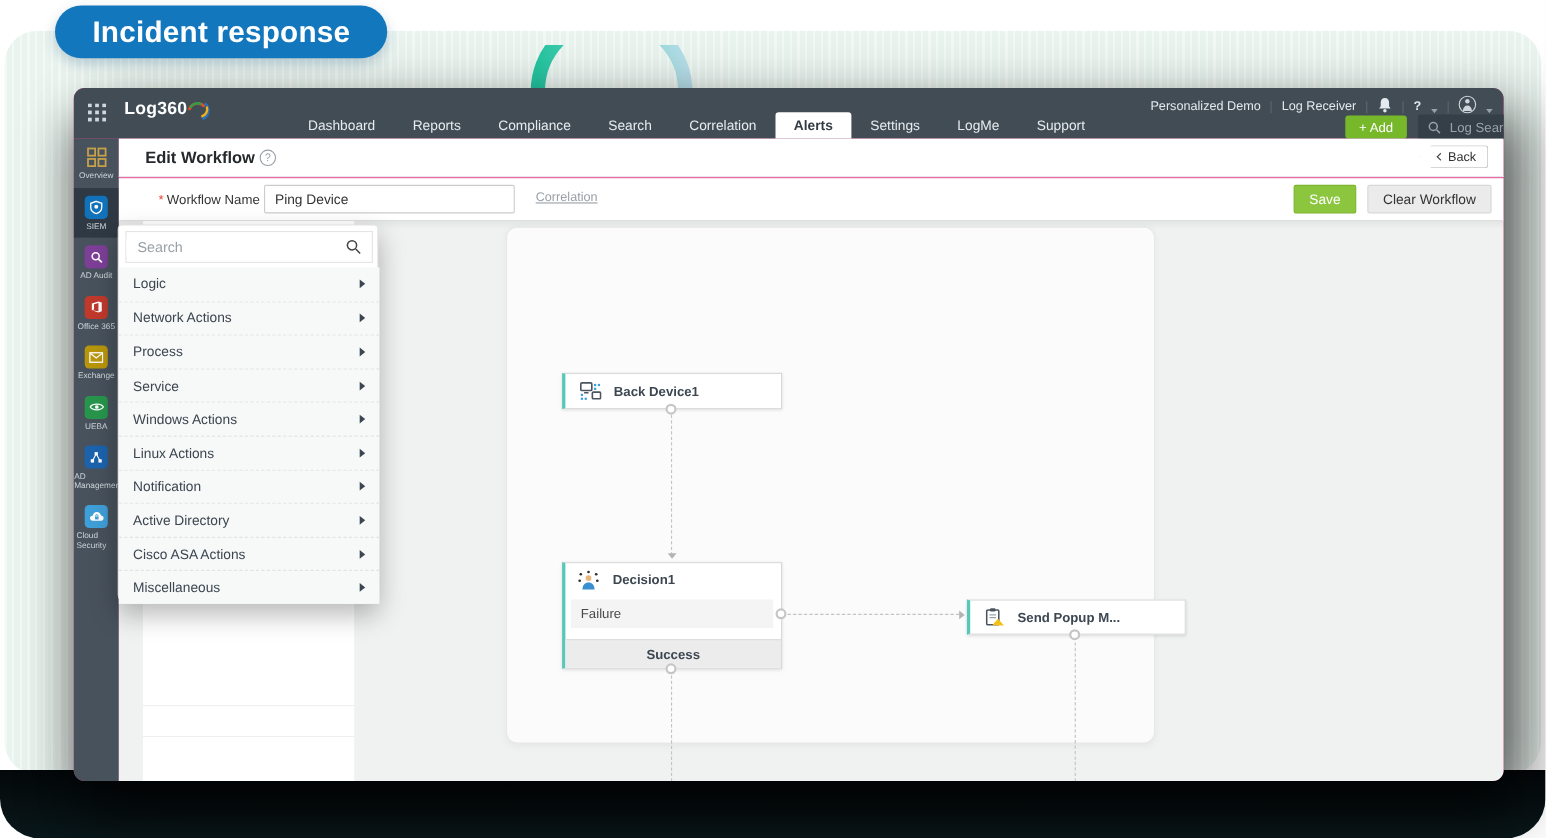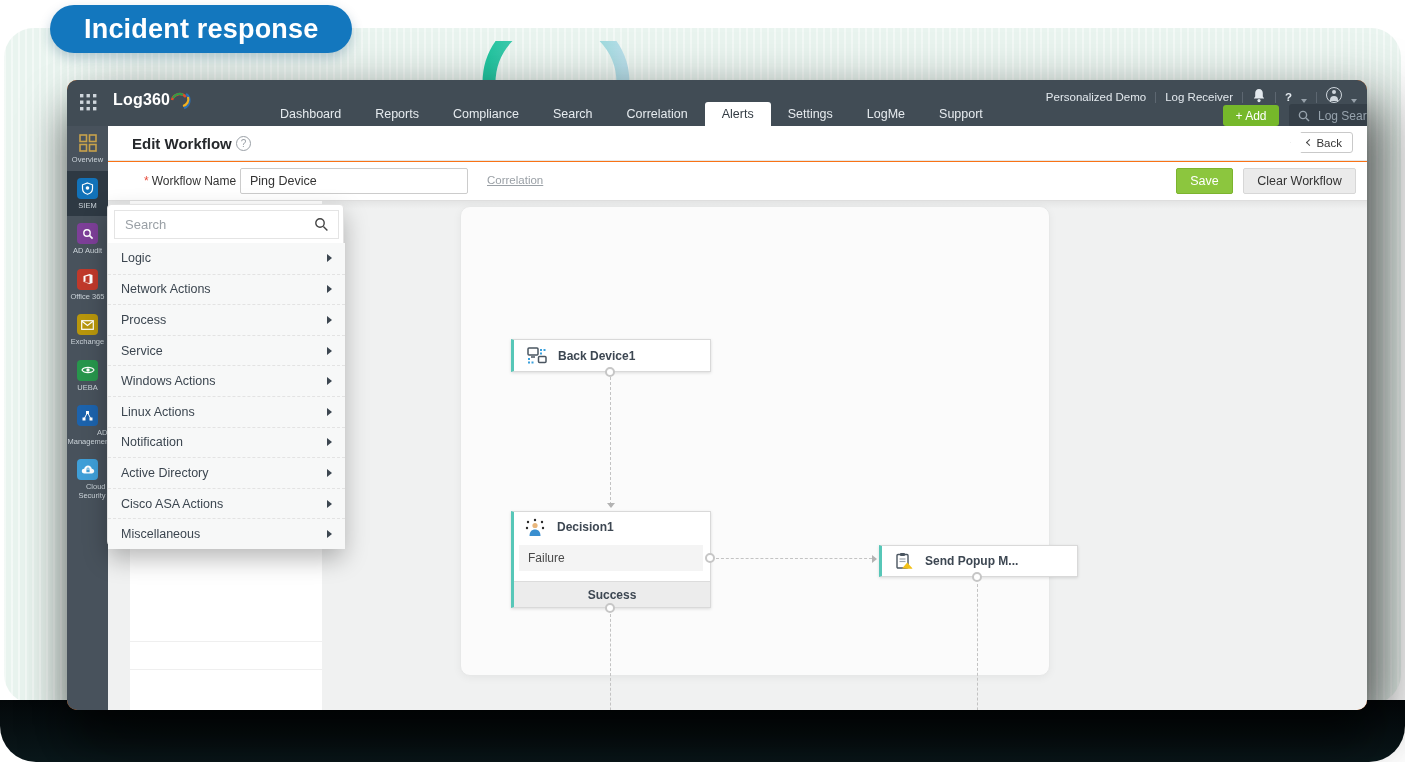--- a/index.html
+++ b/index.html
@@ -14,51 +14,51 @@
   .dark-band { position:absolute; left:0; top:700px; width:1405px; height:62px;
     background:linear-gradient(180deg,#04080a 0%, #0a181b 100%); border-radius:0 0 36px 36px; z-index:1; }
   .arc { position:absolute; left:482px; top:41px; z-index:2; }
 
   
   .badge { position:absolute; left:50px; top:5px; height:48px; padding:0 34px; background:#1377be;
     border-radius:26px; display:flex; align-items:center; z-index:6; box-shadow:0 5px 12px rgba(16,70,110,.25); }
   .badge span { color:#fff; font-size:27px; font-weight:bold; letter-spacing:.2px; }
 
   
-  .window { position:absolute; left:67px; top:80px; width:1300px; height:630px; background:#f97316;
+  .window { position:absolute; left:67px; top:80px; width:1300px; height:630px; background:#ec4899;
     border-radius:10px; overflow:hidden; z-index:4;
     box-shadow:0 30px 45px rgba(0,0,0,.55), 28px 18px 60px rgba(0,0,0,.38); }
 
   
   .hdr { position:absolute; left:0; top:0; width:100%; height:46px; background:#414c55; }
   .grid-icon { position:absolute; left:13px; top:14px; }
   .logo { position:absolute; left:46px; top:11px; display:flex; align-items:flex-start; }
   .logo-text { color:#fff; font-size:16px; font-weight:bold; letter-spacing:.2px; }
   .nav { position:absolute; left:196px; top:22px; height:24px; display:flex; }
   .nav-item { padding:0 17px; height:24px; display:flex; align-items:center; color:#e6ebef; font-size:12.5px; cursor:pointer; }
-  .nav-item.active { background:#fff; color:#333c44; border-radius:3px 3px 0 0; font-weight:normal; }
+  .nav-item.active { background:#fff; color:#333c44; border-radius:3px 3px 0 0; font-weight:bold; }
   .tr1 { position:absolute; right:10px; top:0; height:23px; display:flex; align-items:flex-end; gap:9px; }
   .tr1 .txt { color:#e3e9ee; font-size:11.5px; white-space:nowrap; }
   .vsep { width:1px; height:11px; background:#5d6771; }
   .caret { width:0; height:0; border-left:3px solid transparent; border-right:3px solid transparent; border-top:4px solid #97a1aa; }
   .avatar { width:16px; height:16px; border-radius:50%; border:1.5px solid #cfd6dc; position:relative; }
   .avatar:before { content:""; position:absolute; left:4.5px; top:2px; width:4px; height:4px; border-radius:50%; background:#cfd6dc; }
   .avatar:after { content:""; position:absolute; left:2.5px; top:7.5px; width:8px; height:5px; border-radius:4px 4px 0 0; background:#cfd6dc; }
   .add-btn { position:absolute; left:1156px; top:25px; width:56px; height:21px; background:#76b82a; border-radius:3px;
     color:#fff; font-size:12px; display:flex; align-items:center; justify-content:center; gap:3px; cursor:pointer; }
   .log-search { position:absolute; left:1222px; top:24px; width:150px; height:23px; background:#353f48; border-radius:3px;
     display:flex; align-items:center; gap:8px; padding:0 9px; }
   .log-search span { color:#97a3ad; font-size:12px; white-space:nowrap; }
 
   
   .sidebar { position:absolute; left:0; top:46px; width:41px; height:584px; background:#48525c; }
   .side-item { width:41px; padding:7px 0 6px; display:flex; flex-direction:column; align-items:center; gap:3px; cursor:pointer; }
   .side-item.active { background:#2e3943; }
   .tile { width:21px; height:21px; border-radius:4px; display:flex; align-items:center; justify-content:center; }
-  .side-label { color:#ccd4da; font-size:7.5px; text-align:right; line-height:8.5px; }
+  .side-label { color:#ccd4da; font-size:7.5px; text-align:left; line-height:8.5px; }
 
   
   .editbar { position:absolute; left:41px; top:46px; width:1259px; height:35px; background:#fff; border-bottom:1px solid #e6e6e6; }
   .page-title { position:absolute; left:24px; top:9px; font-size:15px; font-weight:bold; color:#26292c; }
   .help-circle { position:absolute; left:128px; top:10px; width:15px; height:15px; border:1px solid #9aa0a6; border-radius:50%;
     color:#9aa0a6; font-size:10px; display:flex; align-items:center; justify-content:center; cursor:pointer; }
   .back-btn { position:absolute; right:14px; top:6px; height:21px; padding:0 10px 0 16px; background:#fff; border:1px solid #c9c9c9;
     border-radius:3px; display:flex; align-items:center; gap:4px; font-size:11.5px; color:#333; cursor:pointer;
     clip-path:polygon(0 50%, 11px 0, 100% 0, 100% 100%, 11px 100%);justify-content:space-between; }
   .back-chev { width:5px; height:5px; border-left:1.5px solid #444; border-bottom:1.5px solid #444; transform:rotate(45deg); }

